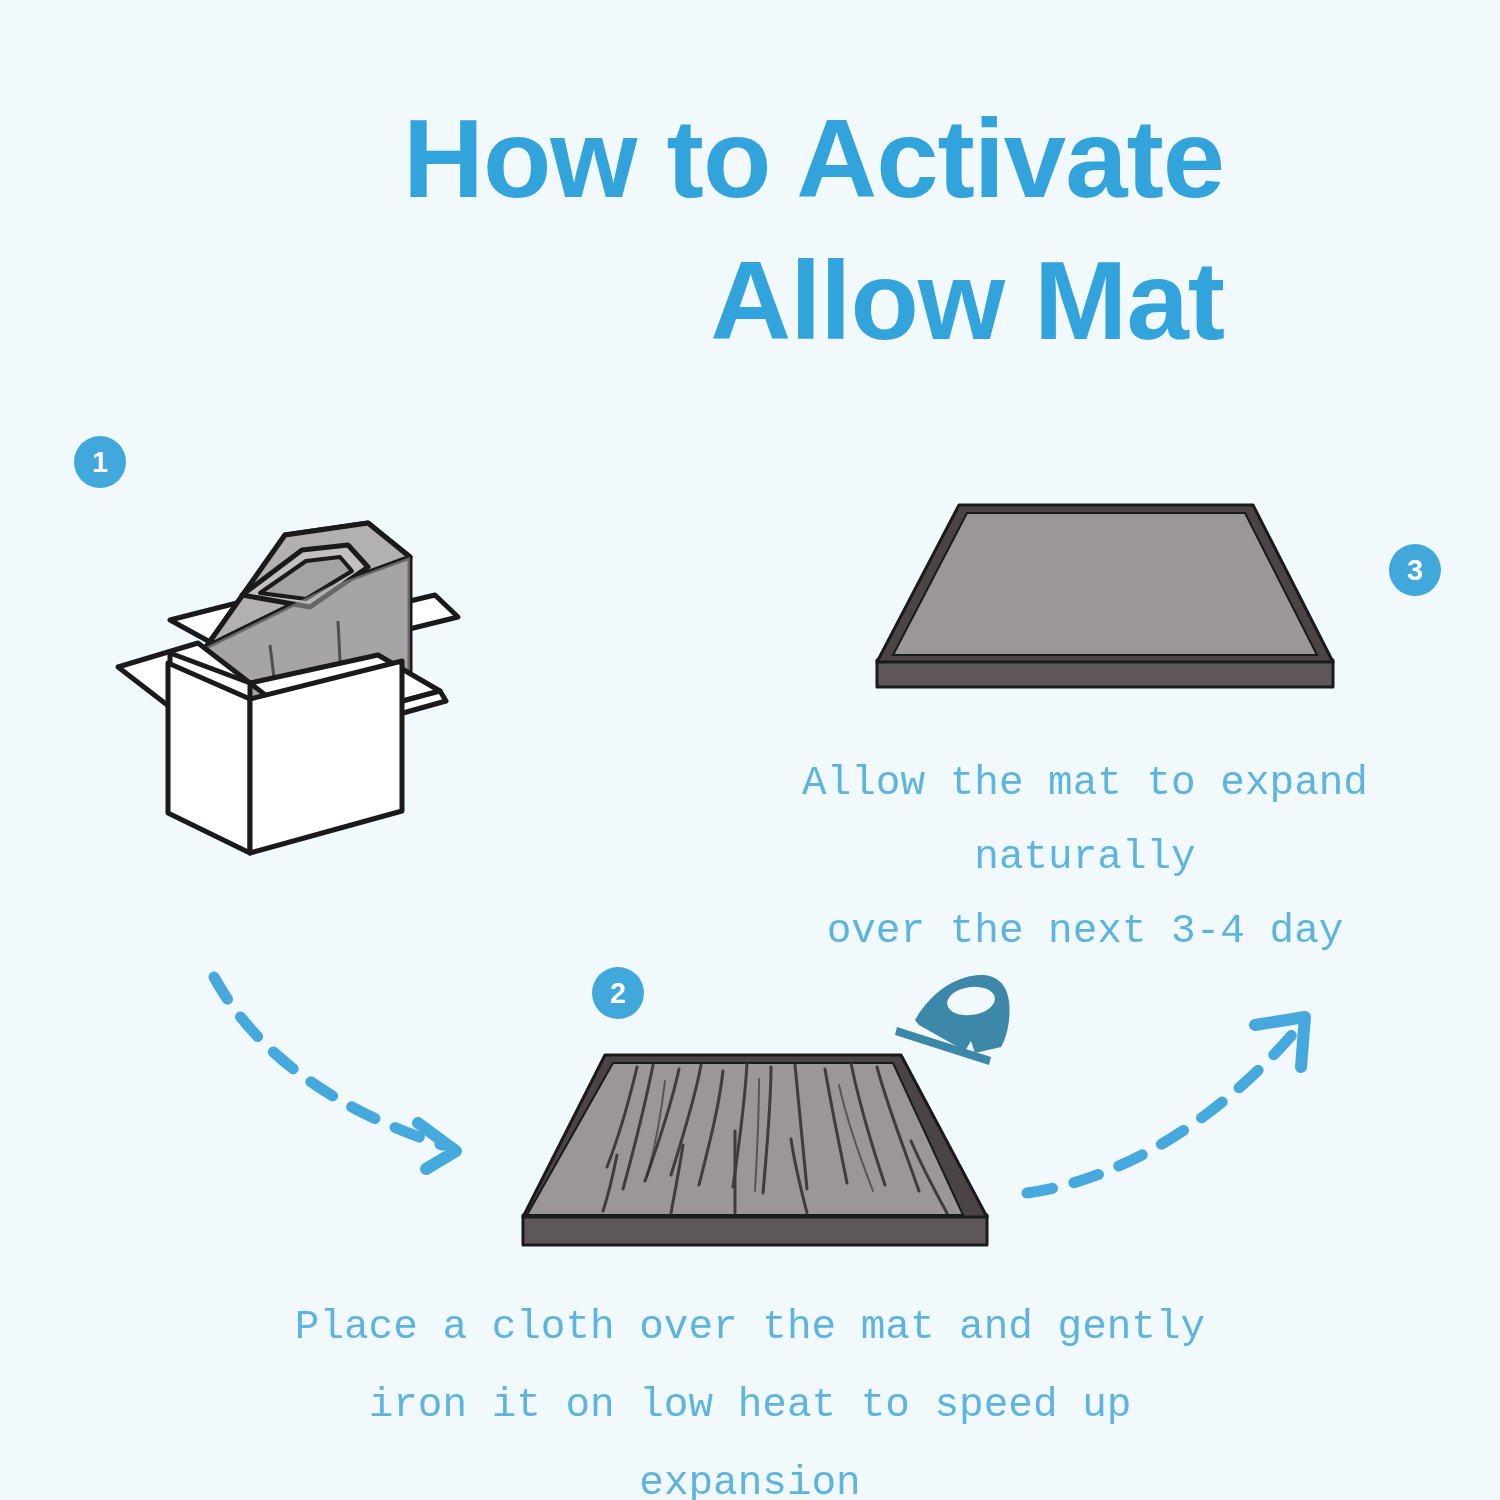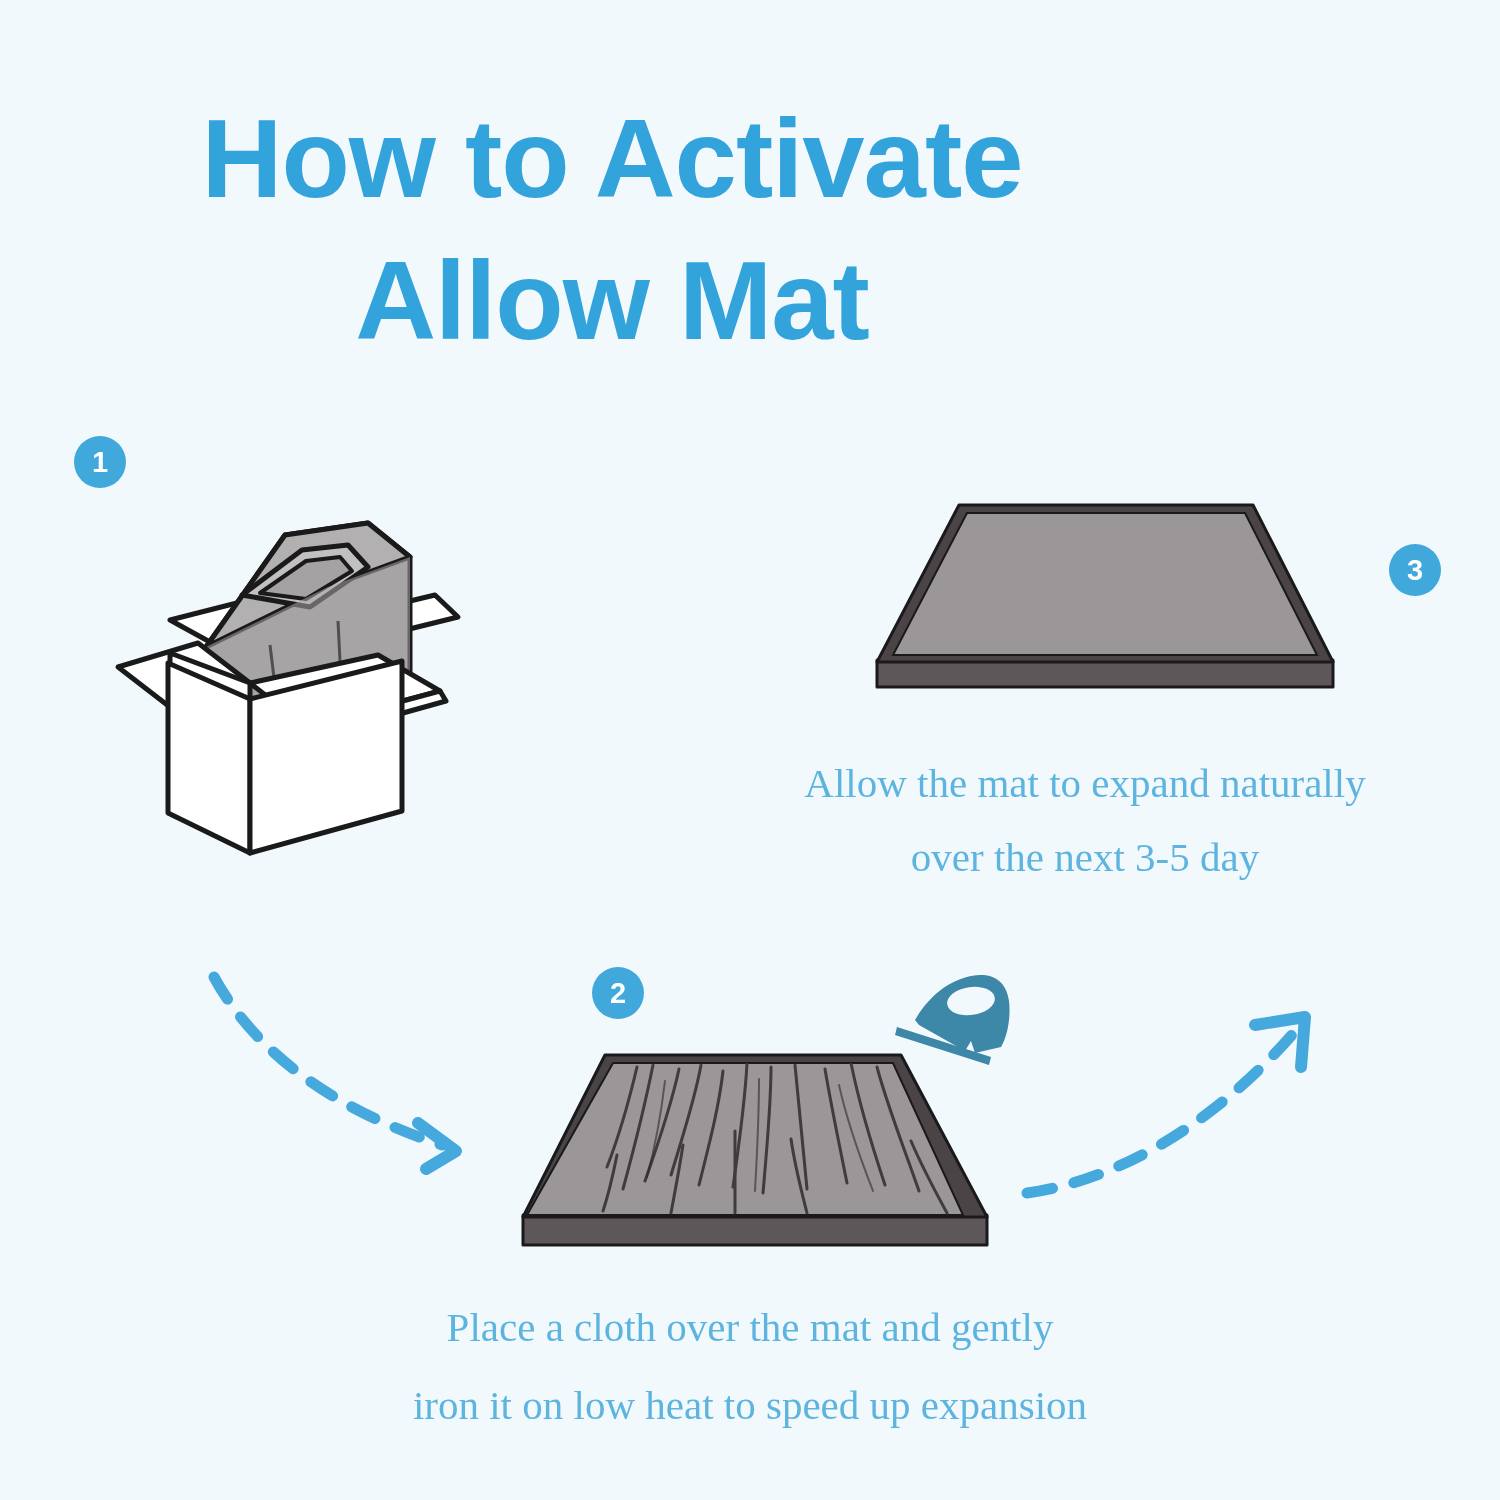--- a/index.html
+++ b/index.html
@@ -15,21 +15,21 @@
     overflow: hidden;
     font-family: "Liberation Sans", sans-serif;
   }
 
   
   .title-block {
     position: absolute;
     left: 0;
     top: 88px;
     width: 1224px;
-    text-align: center;
+    text-align: right;
   }
   .title-line {
     color: #33a3dc;
     font-family: "Liberation Sans", sans-serif;
     font-weight: bold;
     font-size: 112px;
     line-height: 142px;
     letter-spacing: -1px;
     white-space: nowrap;
   }
@@ -49,21 +49,21 @@
     text-align: center;
   }
   #badge-1 { left: 74px;  top: 436px; }
   #badge-2 { left: 592px; top: 967px; }
   #badge-3 { left: 1389px; top: 544px; }
 
   
   .caption {
     position: absolute;
     color: #5db4de;
-    font-family: Liberation Serif, serif;
+    font-family: Liberation Mono, monospace;
     font-weight: normal;
     text-align: center;
   }
   #caption-1 {
     left: 20px;
     top: 882px;
     width: 560px;
     font-size: 42px;
     line-height: 56px;
   }
@@ -151,21 +151,21 @@
       <polygon points="22,185 478,185 478,212 22,212" fill="#5e5759" stroke="#1a1a1a" stroke-width="3" stroke-linejoin="round"></polygon>
 
       <polygon points="104,30 398,30 478,187 22,187" fill="#4a4446" stroke="#1a1a1a" stroke-width="3" stroke-linejoin="round"></polygon>
 
       <polygon points="112,38 390,38 462,180 38,180" fill="#9b9698" stroke="#1a1a1a" stroke-width="2"></polygon>
     </svg>
   </div>
 
   <div class="caption" id="caption-3">
     <div>Allow the mat to expand naturally</div>
-    <div>over the next 3-5 day</div>
+    <div>over the next 3-4 day</div>
   </div>
 
   <div class="badge" id="badge-2">2</div>
 
   <div class="art" id="art-mat2">
     <svg viewBox="0 0 520 245" width="520" height="245">
       <defs>
         <clipPath id="matTopClip">
           <polygon points="118,28 398,28 468,180 32,180"></polygon>
         </clipPath>

